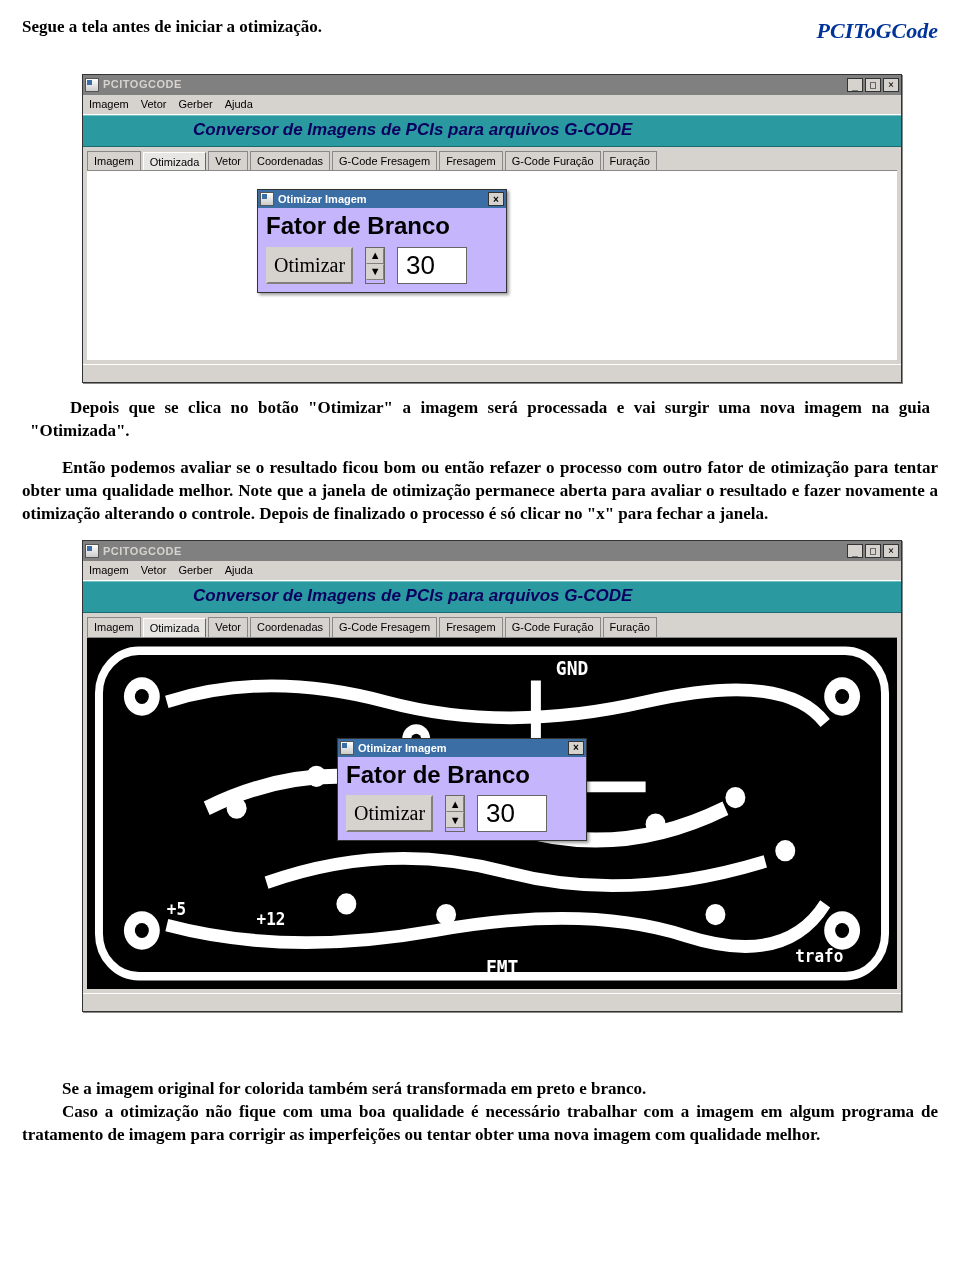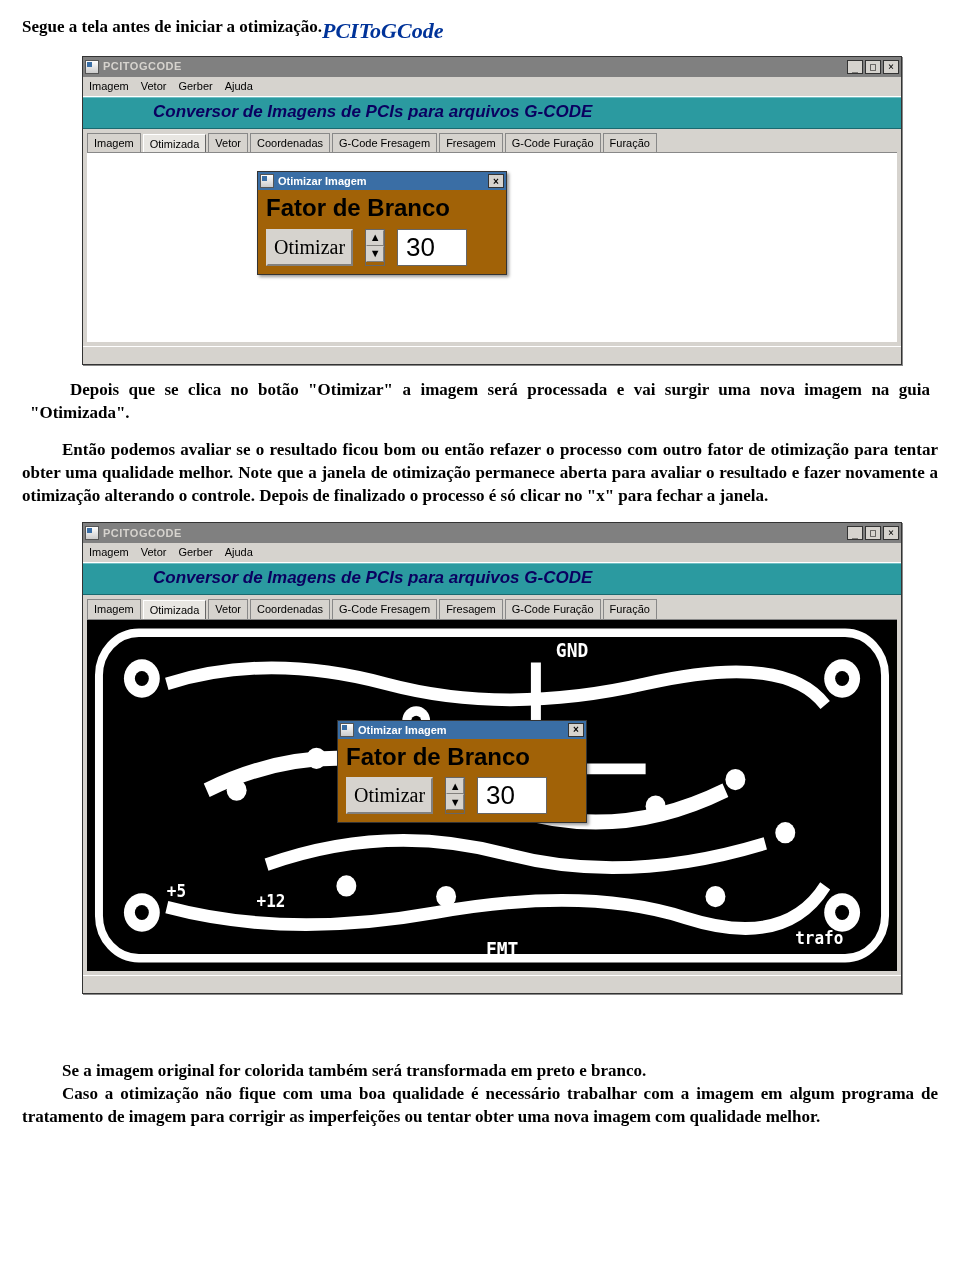--- a/index.html
+++ b/index.html
@@ -7,22 +7,23 @@
     font-family: "Times New Roman", Times, serif;
     background: #fff;
     width: 960px;
     padding: 16px 22px 30px 22px;
     color: #000;
     font-size: 17px;
     line-height: 1.35;
   }
   .header-row {
     display: flex;
+    justify-content: space-between;
     align-items: flex-start;
-    margin-bottom: 10px;
+    margin-bottom: 28px;
   }
   .header-name {
     font-family: "Times New Roman", serif;
     font-style: italic;
     font-weight: bold;
     color: #003399;
     font-size: 22px;
   }
   .intro-line { font-weight: bold; font-size: 17px; }
   .para {
@@ -93,21 +94,21 @@
     border-bottom: 1px solid #fff;
     font-size: 11px;
   }
   .banner {
     background: #2b9aa0;
     color: #0a0060;
     font-family: Verdana, Tahoma, sans-serif;
     font-style: italic;
     font-weight: bold;
     font-size: 17px;
-    padding: 3px 4px 4px 70px;
+    padding: 3px 4px 4px 110px;
     border-top: 1px solid #6fbfc4;
     border-bottom: 1px solid #1a6a70;
   }
   .tab-row {
     display: flex;
     align-items: flex-end;
     gap: 0;
     padding: 4px 4px 0 4px;
     background: #d6d3ce;
     font-size: 11px;
@@ -141,21 +142,21 @@
   .status-bar {
     height: 18px;
     background: #d6d3ce;
     border-top: 1px solid #fff;
   }
 
   
   .dialog {
     position: absolute;
     width: 250px;
-    background: #a16207;
+    background: #c4b5fd;
     border: 1px solid #333;
     box-shadow: 2px 2px 3px rgba(0,0,0,0.4);
     font-family: Tahoma, sans-serif;
   }
   .dialog.first { left: 170px; top: 18px; }
   .dialog.second { left: 250px; top: 100px; }
   .dlg-title {
     height: 18px;
     background: #3a6ea5;
     color: #fff;

